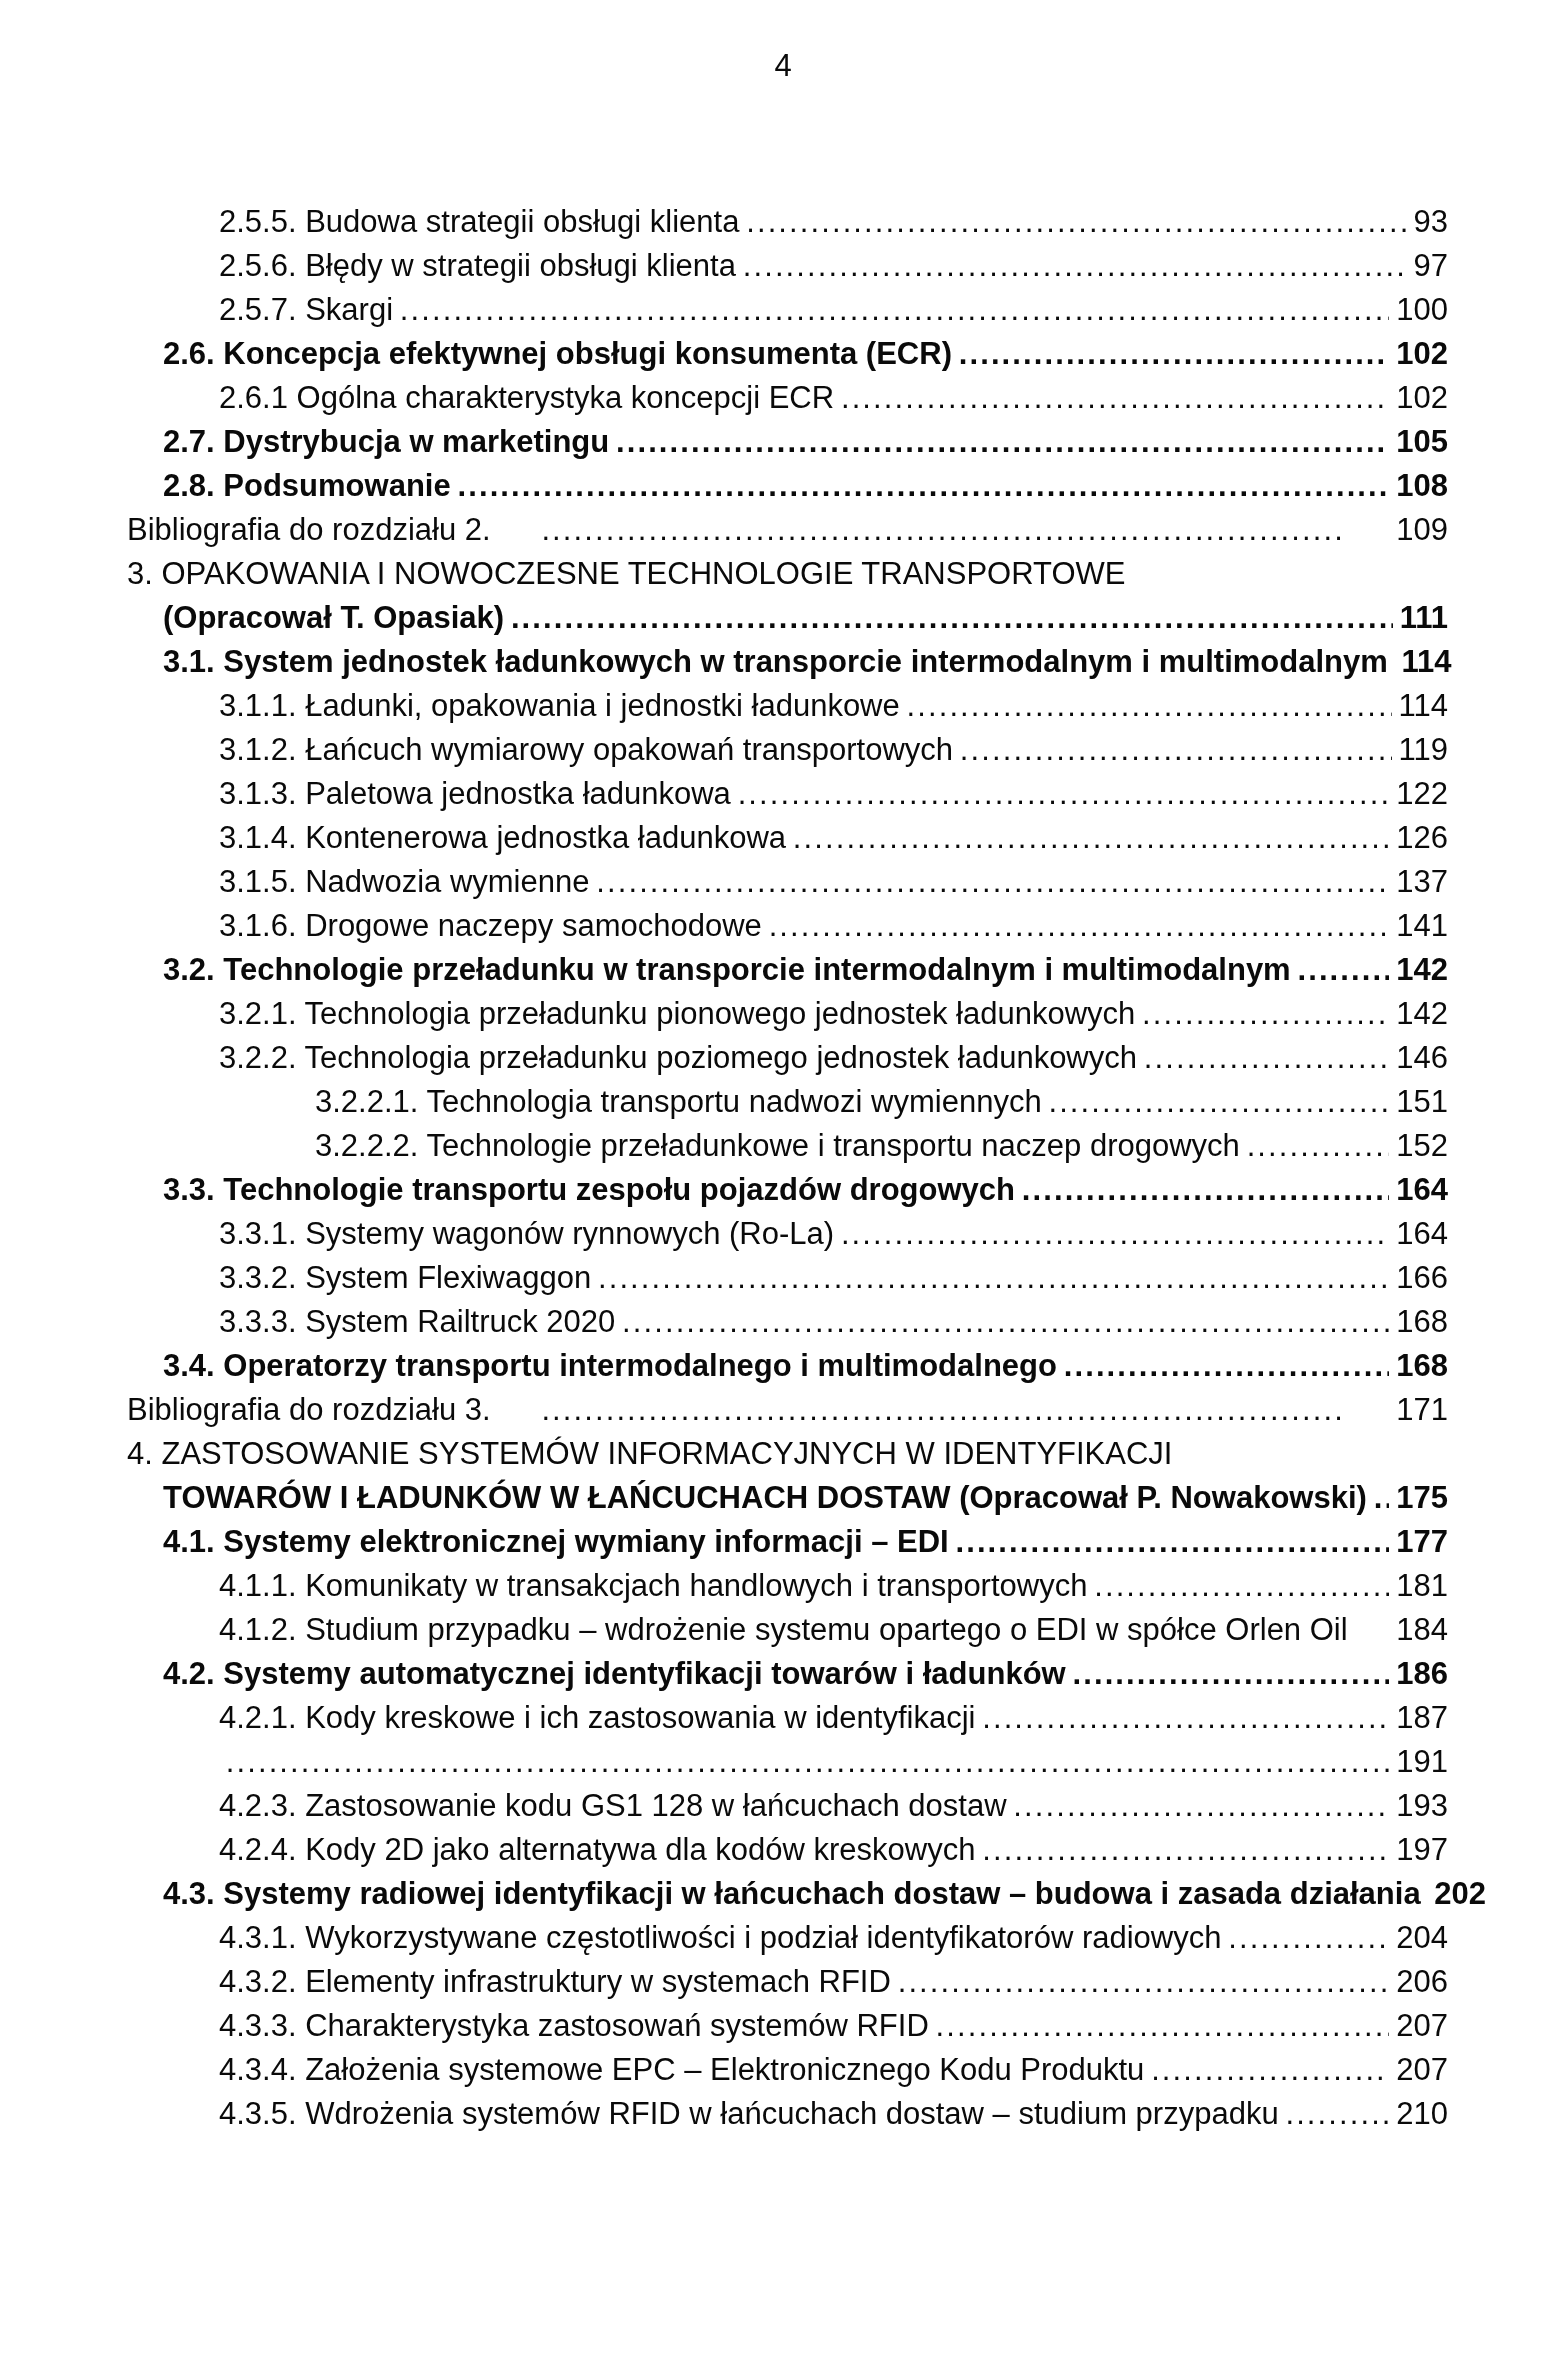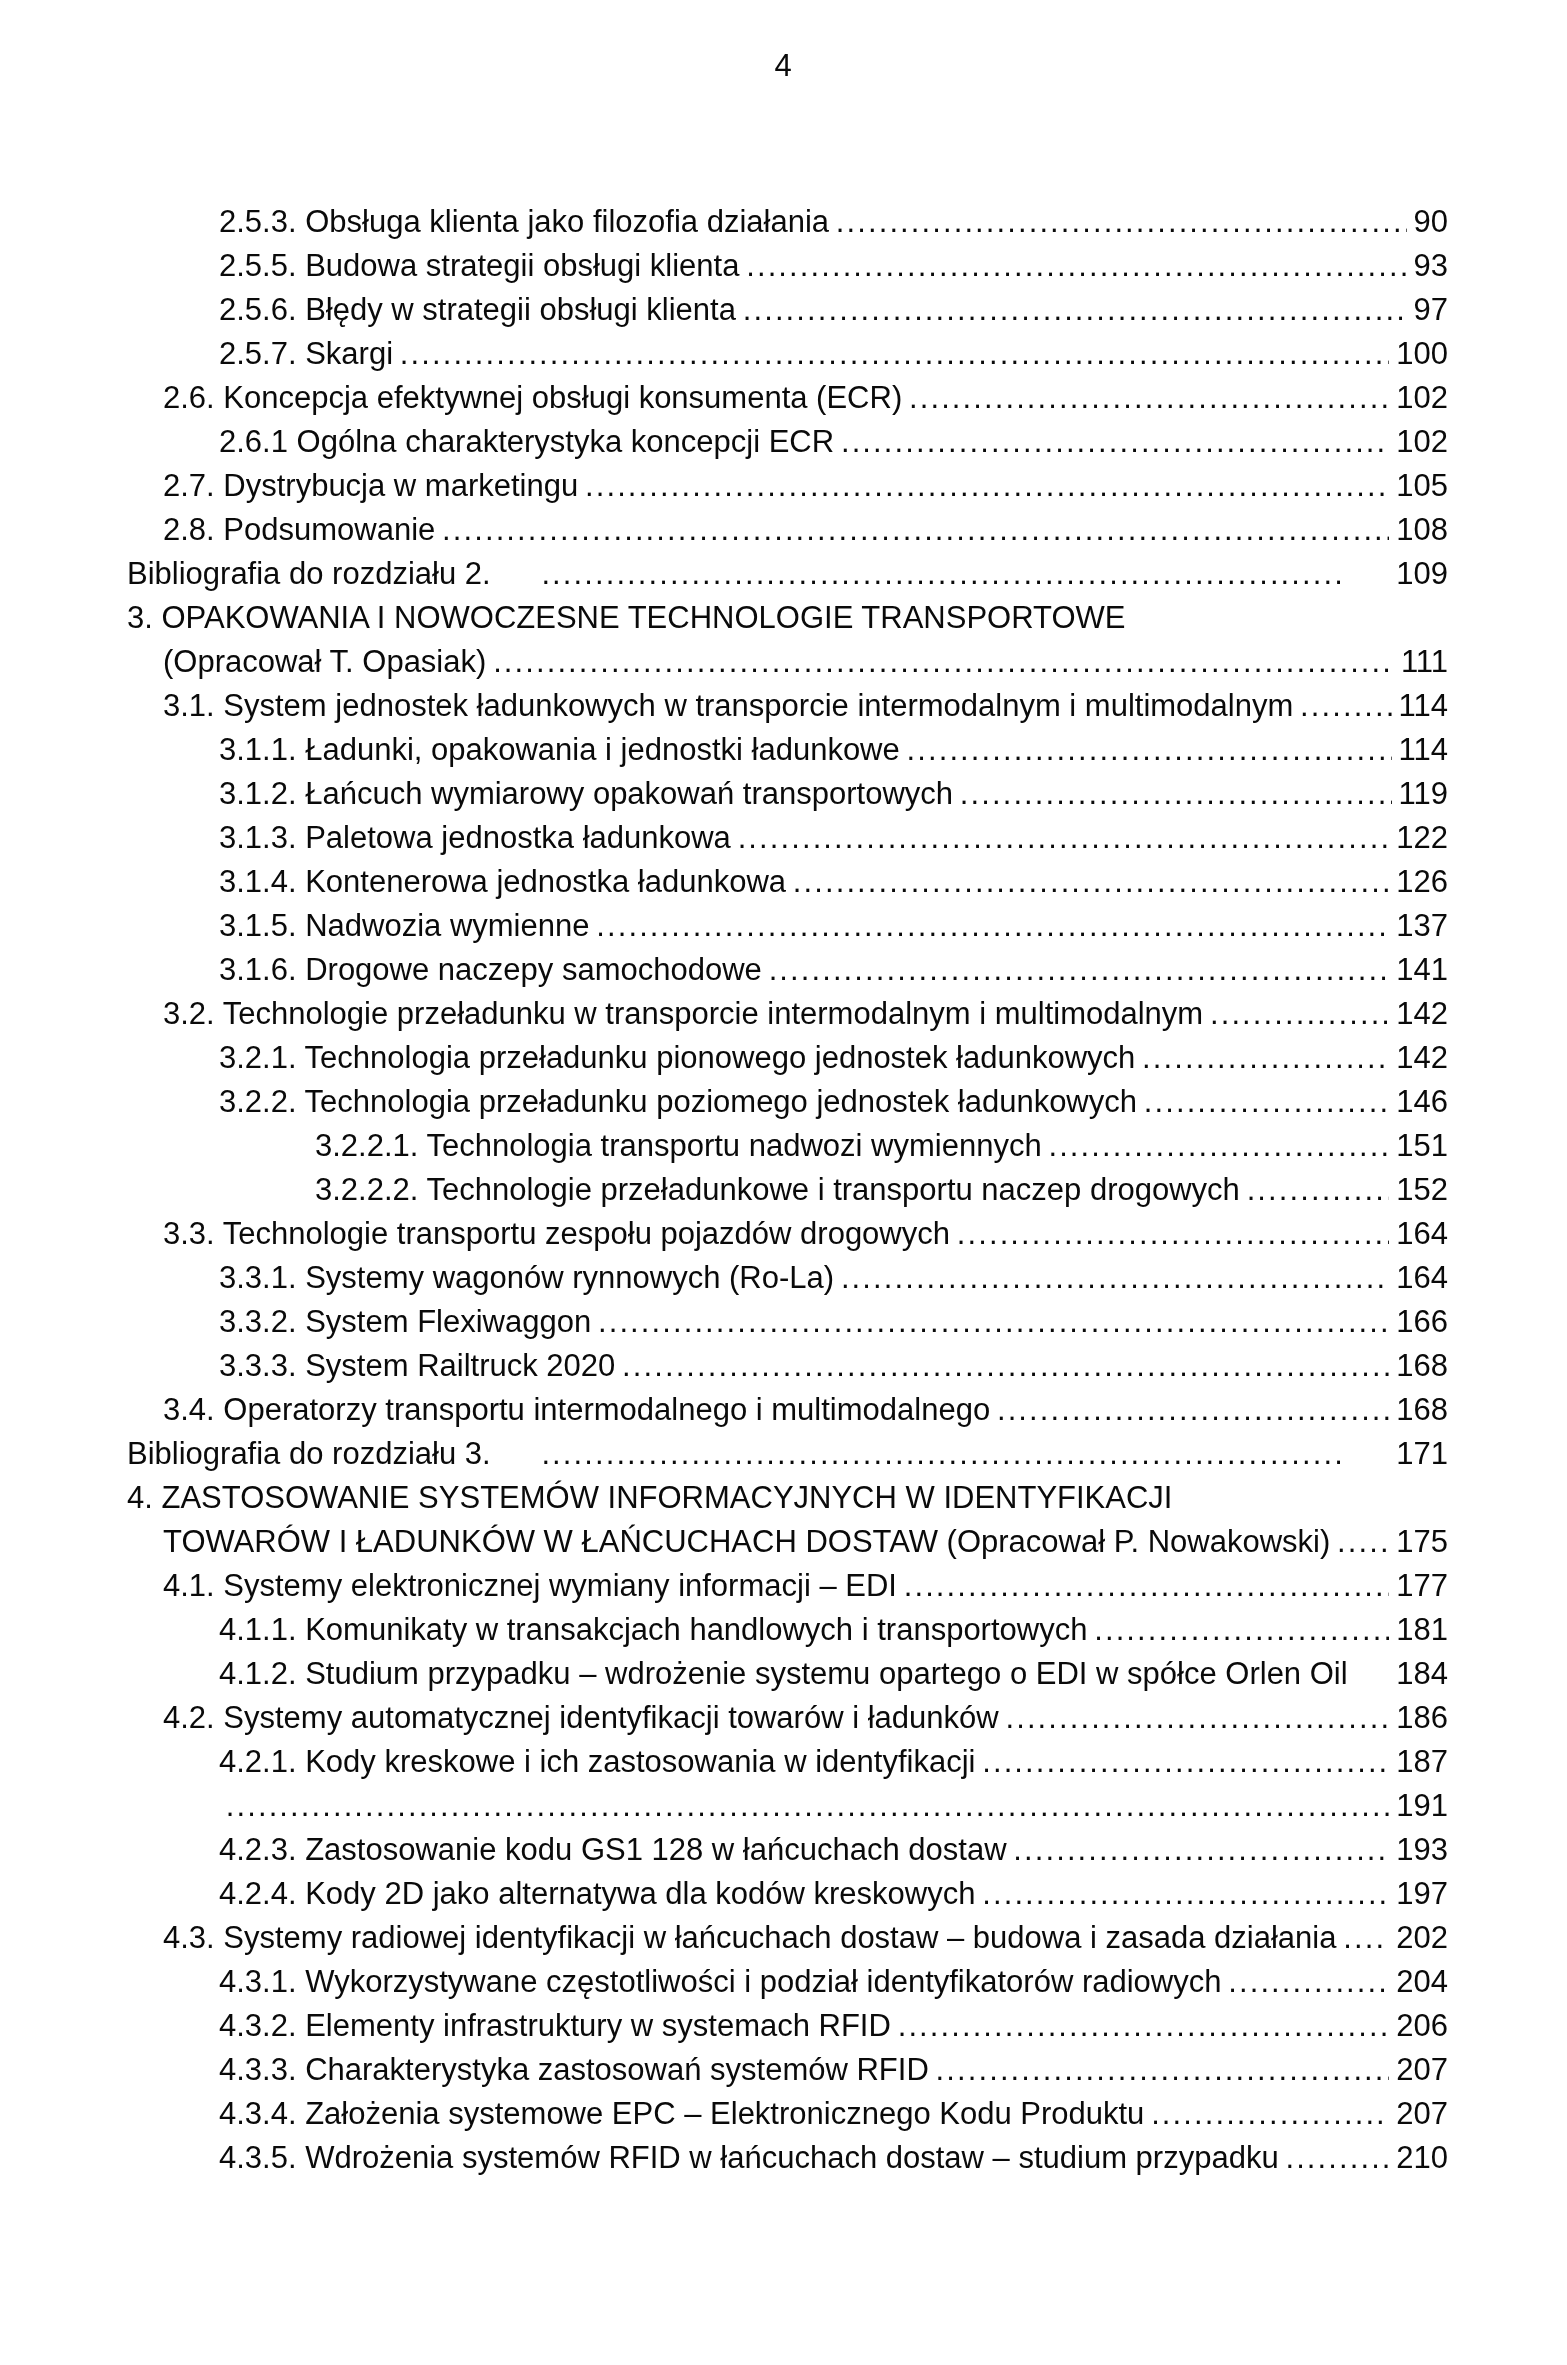--- a/index.html
+++ b/index.html
@@ -28,21 +28,21 @@
     left: 127px;
     width: 1321px;
   }
   .toc-line {
     display: flex;
     align-items: baseline;
     line-height: 44px;
     white-space: nowrap;
   }
   .level-0 { padding-left: 0; gap: 44px; }
-  .level-1 { padding-left: 36px; }
+  .level-1 { padding-left: 36px; font-weight: bold; }
   .level-2 { padding-left: 92px; }
   .level-3 { padding-left: 188px; }
   .toc-title { flex: 0 1 auto; white-space: nowrap; }
   .toc-dots {
     flex: 1 1 auto;
     overflow: hidden;
     white-space: nowrap;
     margin: 0 6.8px 0 6.8px;
     letter-spacing: 2.1px;
     min-width: 0;
@@ -53,25 +53,20 @@
   .toc-spacer { flex: 1 1 auto; min-width: 8.5px; }
   .toc-page { flex: 0 0 auto; white-space: nowrap; }
 </style>
 </head>
 <body>
 
 <div class="page">
   <div class="page-number">4</div>
   <div class="toc">
       <div class="toc-line level-2">
-        <span class="toc-title">2.5.3. Obsługa klienta jako filozofia działania</span>
-        <span class="toc-dots"></span>
-        <span class="toc-page">90</span>
-      </div>
-      <div class="toc-line level-2">
         <span class="toc-title">2.5.5. Budowa strategii obsługi klienta</span>
         <span class="toc-dots"></span>
         <span class="toc-page">93</span>
       </div>
       <div class="toc-line level-2">
         <span class="toc-title">2.5.6. Błędy w strategii obsługi klienta</span>
         <span class="toc-dots"></span>
         <span class="toc-page">97</span>
       </div>
       <div class="toc-line level-2">

